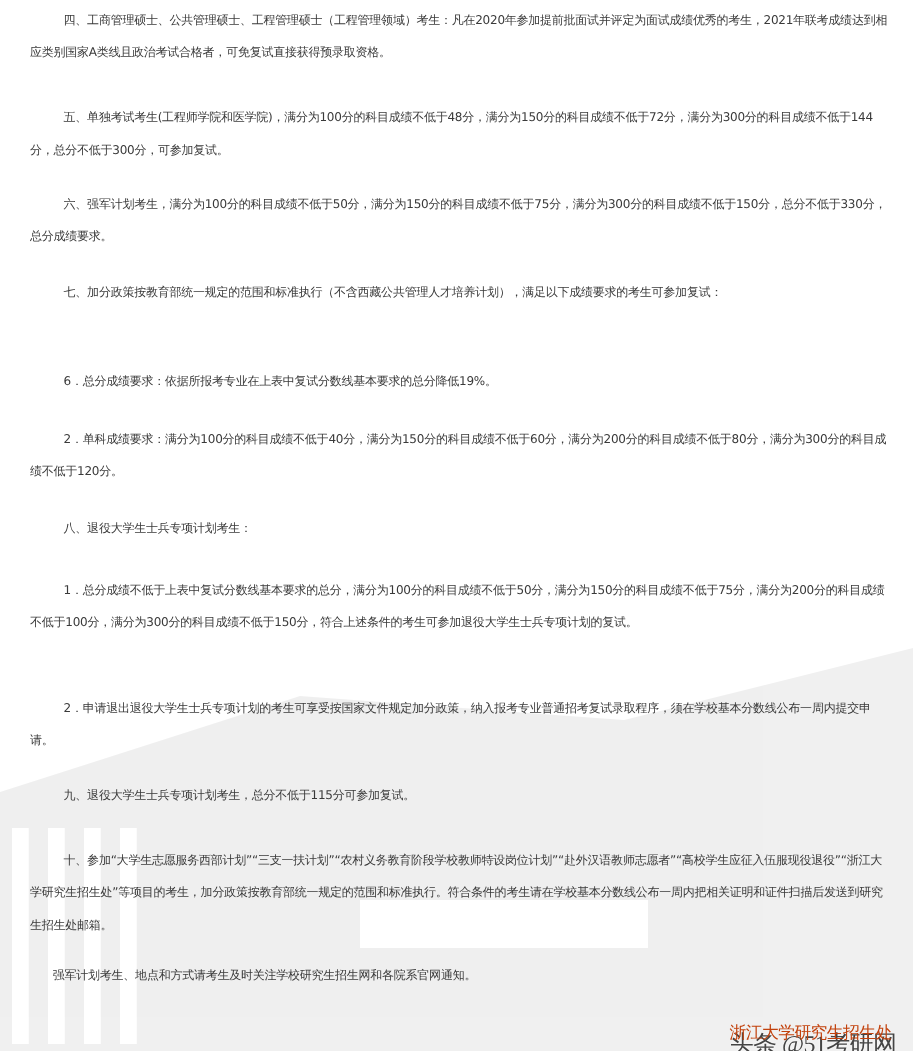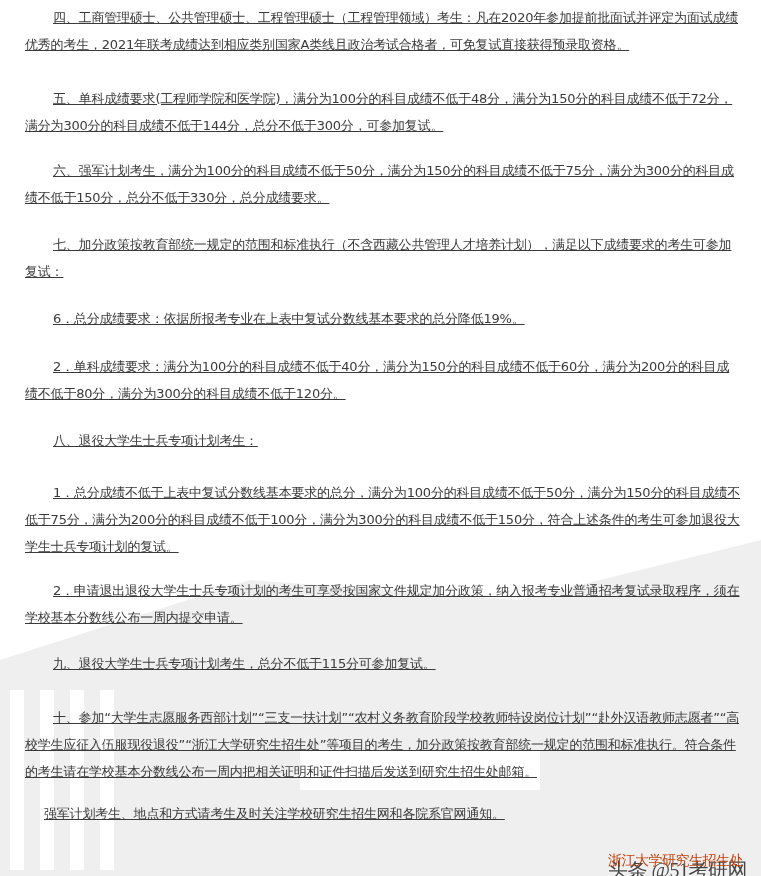--- a/index.html
+++ b/index.html
@@ -10,22 +10,22 @@
     color: #3a3a3a;
   }
   .watermark-bg {
     position: absolute; left: 0; top: 540px; width: 761px; height: 336px;
     pointer-events: none; opacity: 0.06;
   }
   .content {
     position: absolute; left: 25px; top: 0; width: 716px;
   }
   .para {
-    font-size: 13px; line-height: 27px; margin: 0; letter-spacing: -0.2px;
-    text-indent: 28px; word-break: break-all; text-decoration: underline;
+    font-size: 10px; line-height: 27px; margin: 0; letter-spacing: -0.2px;
+    text-indent: 28px; word-break: break-all;
   }
   .para-abs { position: absolute; left: 0; width: 716px; }
   .closing { text-indent: 19px; }
   .toutiao-mark {
     position: absolute; right: 14px; top: 836px;
     font-size: 20px; color: #444; letter-spacing: -0.5px;
     font-family: Liberation Serif, serif;
     text-shadow: 0 0 2px #fff;
     margin-top: 21px;
   }
@@ -43,21 +43,21 @@
     <rect x="10" y="150" width="14" height="180"></rect>
     <rect x="40" y="150" width="14" height="180"></rect>
     <rect x="70" y="150" width="14" height="180"></rect>
     <rect x="100" y="150" width="14" height="180"></rect>
     <rect x="300" y="210" width="240" height="40"></rect>
   </g>
 </svg>
 
 <div class="content">
   <p class="para para-abs" style="top:4px">四、工商管理硕士、公共管理硕士、工程管理硕士（工程管理领域）考生：凡在2020年参加提前批面试并评定为面试成绩优秀的考生，2021年联考成绩达到相应类别国家A类线且政治考试合格者，可免复试直接获得预录取资格。</p>
-  <p class="para para-abs" style="top:85px">五、单科成绩要求(工程师学院和医学院)，满分为100分的科目成绩不低于48分，满分为150分的科目成绩不低于72分，满分为300分的科目成绩不低于144分，总分不低于300分，可参加复试。</p>
+  <p class="para para-abs" style="top:85px">五、单独考试考生(工程师学院和医学院)，满分为100分的科目成绩不低于48分，满分为150分的科目成绩不低于72分，满分为300分的科目成绩不低于144分，总分不低于300分，可参加复试。</p>
   <p class="para para-abs" style="top:157px">六、强军计划考生，满分为100分的科目成绩不低于50分，满分为150分的科目成绩不低于75分，满分为300分的科目成绩不低于150分，总分不低于330分，总分成绩要求。</p>
   <p class="para para-abs" style="top:231px">七、加分政策按教育部统一规定的范围和标准执行（不含西藏公共管理人才培养计划），满足以下成绩要求的考生可参加复试：</p>
   <p class="para para-abs" style="top:305px">6．总分成绩要求：依据所报考专业在上表中复试分数线基本要求的总分降低19%。</p>
   <p class="para para-abs" style="top:353px">2．单科成绩要求：满分为100分的科目成绩不低于40分，满分为150分的科目成绩不低于60分，满分为200分的科目成绩不低于80分，满分为300分的科目成绩不低于120分。</p>
   <p class="para para-abs" style="top:427px">八、退役大学生士兵专项计划考生：</p>
   <p class="para para-abs" style="top:479px">1．总分成绩不低于上表中复试分数线基本要求的总分，满分为100分的科目成绩不低于50分，满分为150分的科目成绩不低于75分，满分为200分的科目成绩不低于100分，满分为300分的科目成绩不低于150分，符合上述条件的考生可参加退役大学生士兵专项计划的复试。</p>
   <p class="para para-abs" style="top:577px">2．申请退出退役大学生士兵专项计划的考生可享受按国家文件规定加分政策，纳入报考专业普通招考复试录取程序，须在学校基本分数线公布一周内提交申请。</p>
   <p class="para para-abs" style="top:650px">九、退役大学生士兵专项计划考生，总分不低于115分可参加复试。</p>
   <p class="para para-abs" style="top:704px">十、参加“大学生志愿服务西部计划”“三支一扶计划”“农村义务教育阶段学校教师特设岗位计划”“赴外汉语教师志愿者”“高校学生应征入伍服现役退役”“浙江大学研究生招生处”等项目的考生，加分政策按教育部统一规定的范围和标准执行。符合条件的考生请在学校基本分数线公布一周内把相关证明和证件扫描后发送到研究生招生处邮箱。</p>
   <p class="para para-abs closing" style="top:800px">强军计划考生、地点和方式请考生及时关注学校研究生招生网和各院系官网通知。</p>

